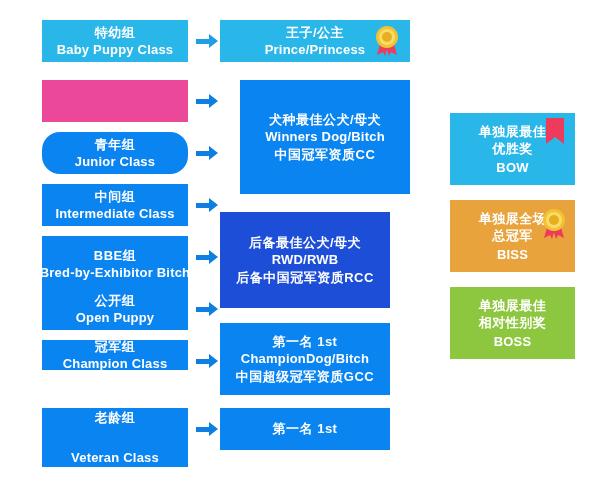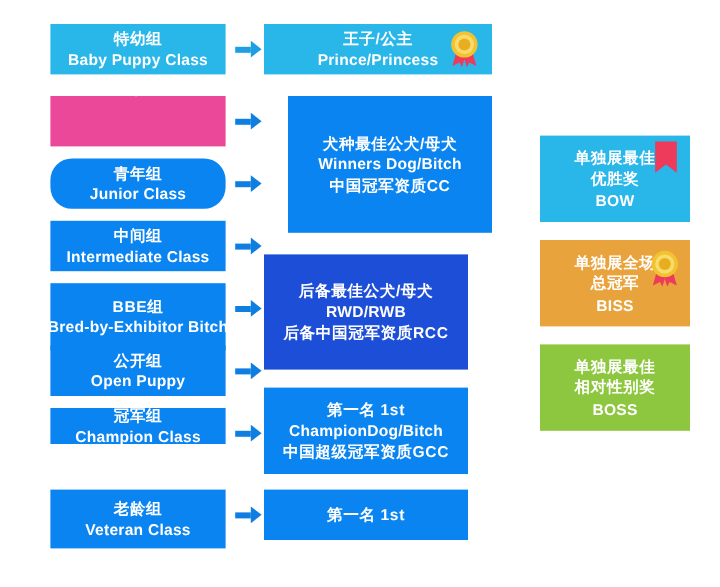--- a/index.html
+++ b/index.html
@@ -125,21 +125,21 @@
   <div class="box" style="left:42px; top:288px; width:146px; height:42px; background:#0A84F0;">
     <div class="cn">公开组</div>
     <div class="en">Open Puppy</div>
   </div>
 
   <div class="box" style="left:42px; top:340px; width:146px; height:30px; background:#0A84F0;">
     <div class="cn">冠军组</div>
     <div class="en">Champion Class</div>
   </div>
 
-  <div class="box" style="left:42px; top:408px; width:146px; height:49px; background:#0A84F0;">
+  <div class="box" style="left:42px; top:408px; width:146px; height:59px; background:#0A84F0;justify-content:space-between;">
     <div class="cn">老龄组</div>
     <div class="en">Veteran Class</div>
   </div>
 
   <div class="arrow" style="left:196px; top:34px; width:22px;">
     <div class="shaft"></div>
     <div class="head"></div>
   </div>
   <div class="arrow dark" style="left:196px; top:94px; width:22px;">
     <div class="shaft"></div>

